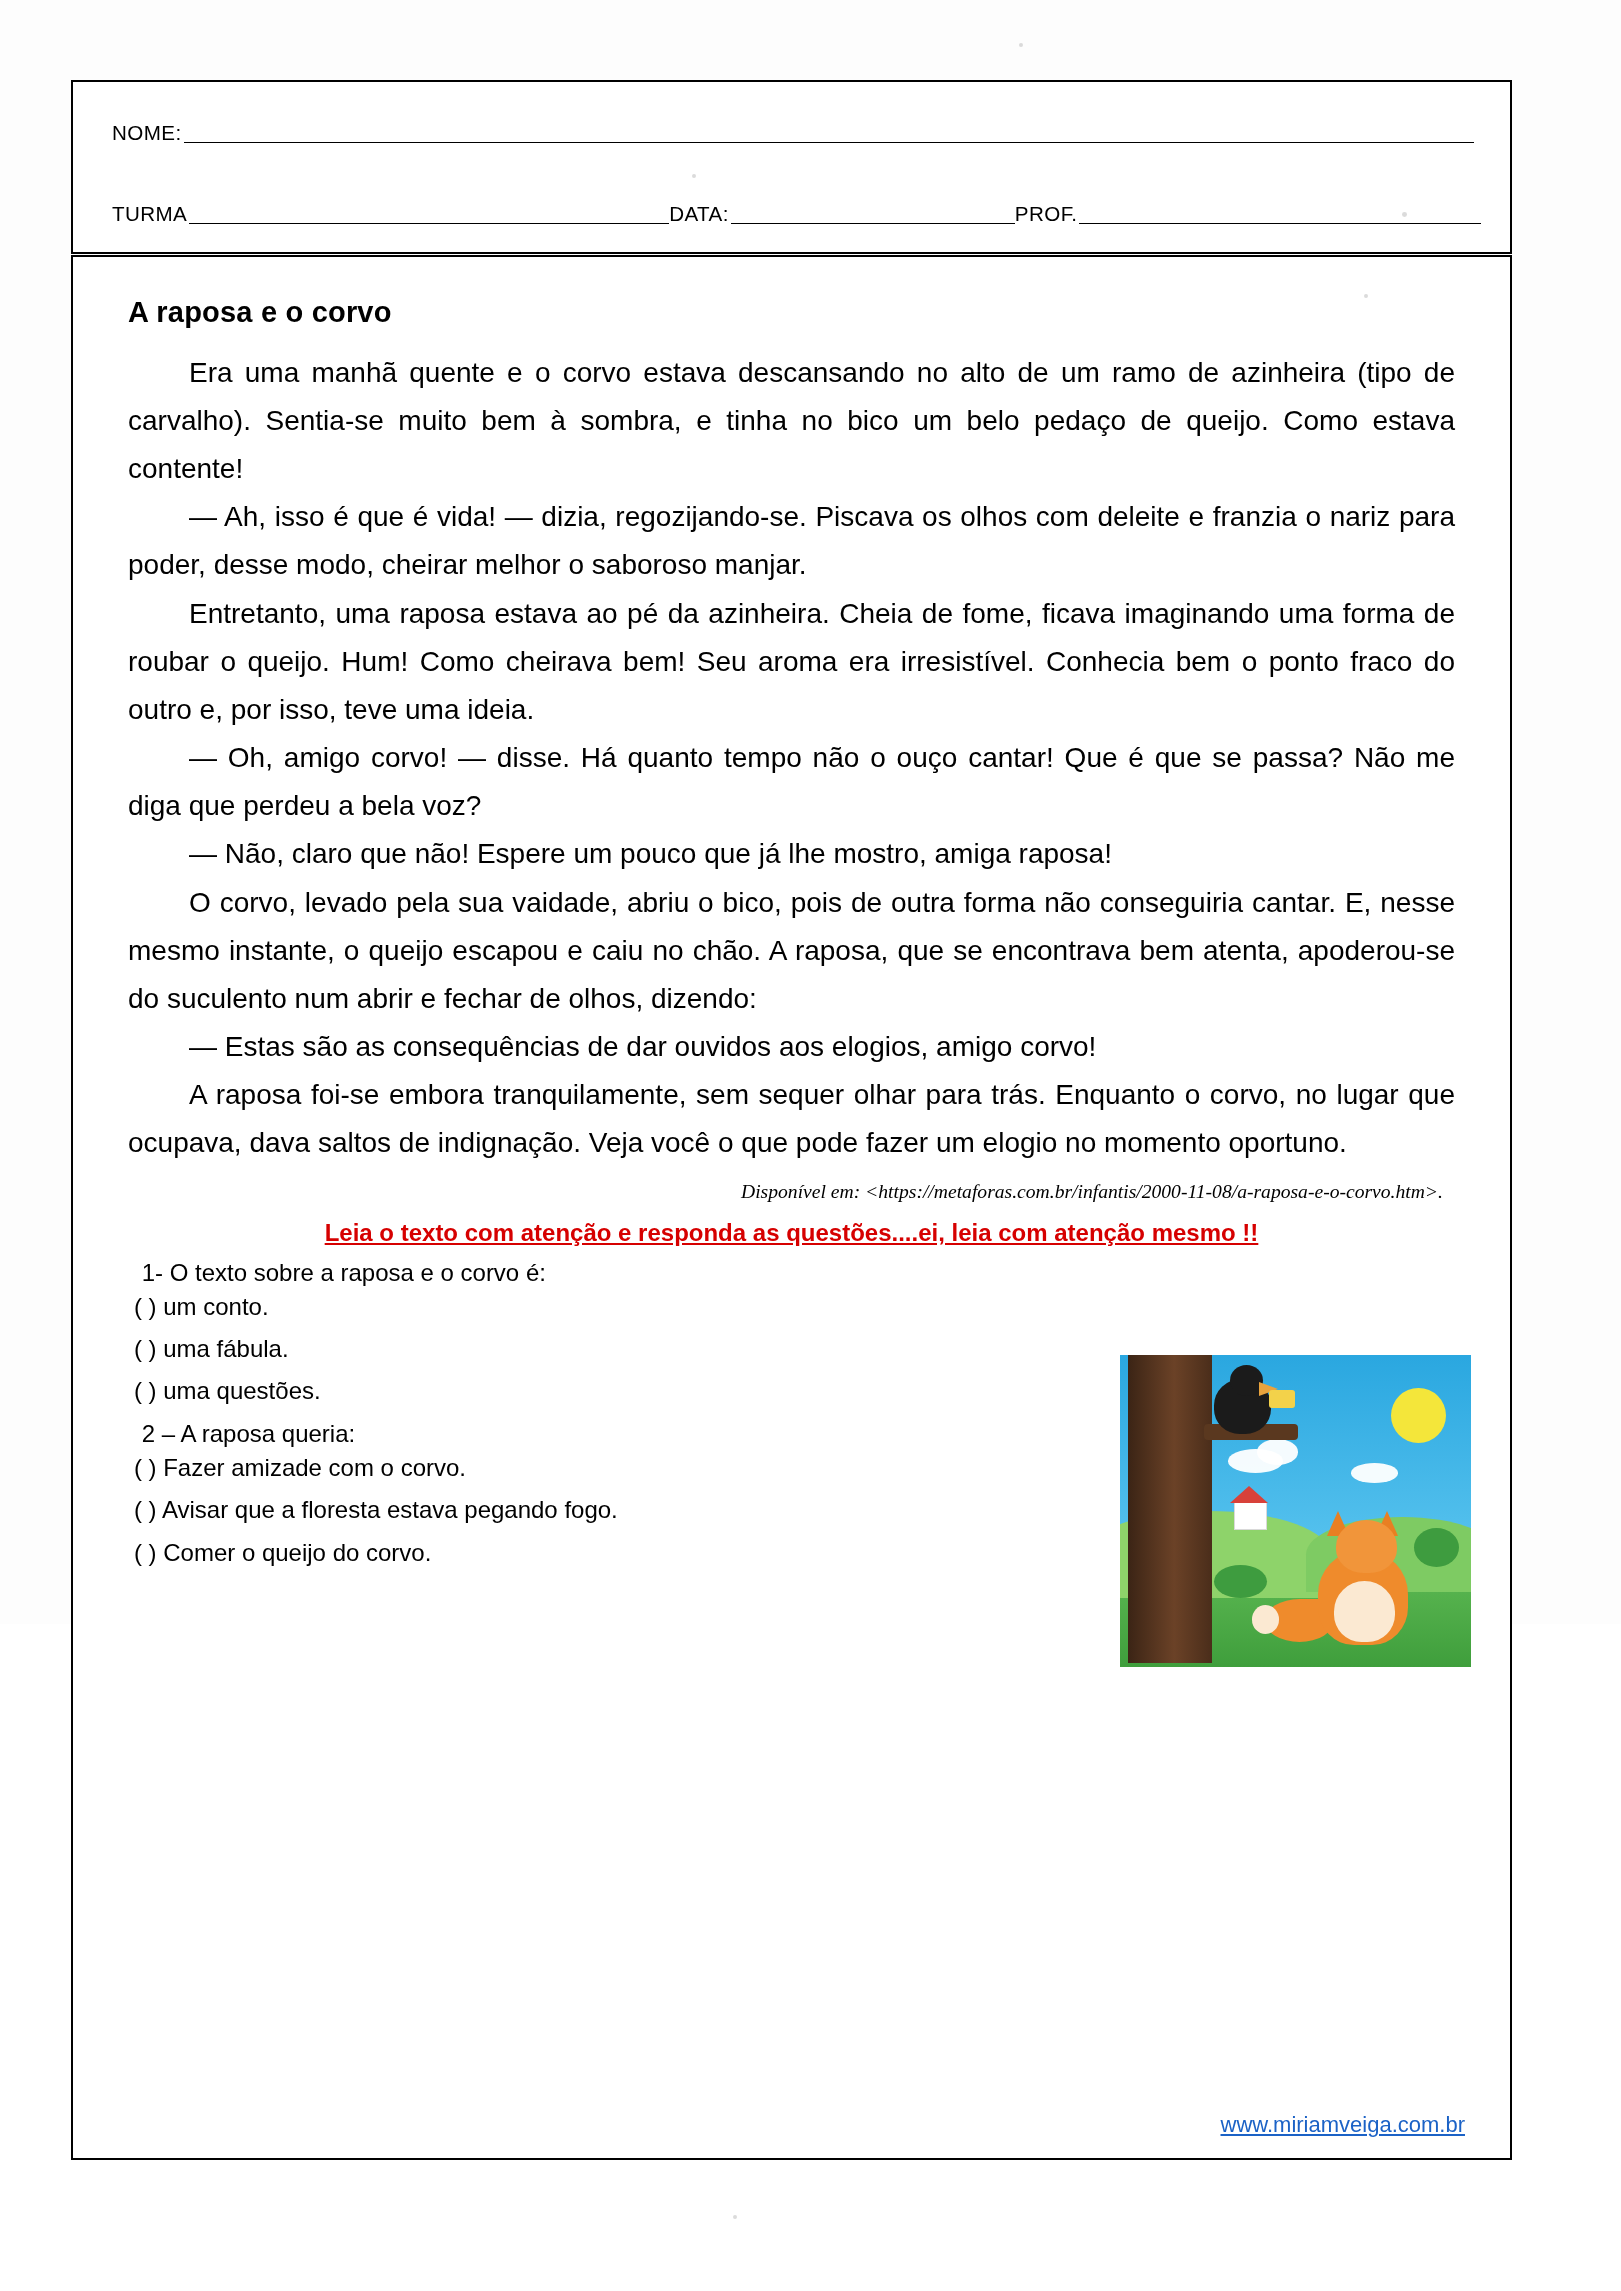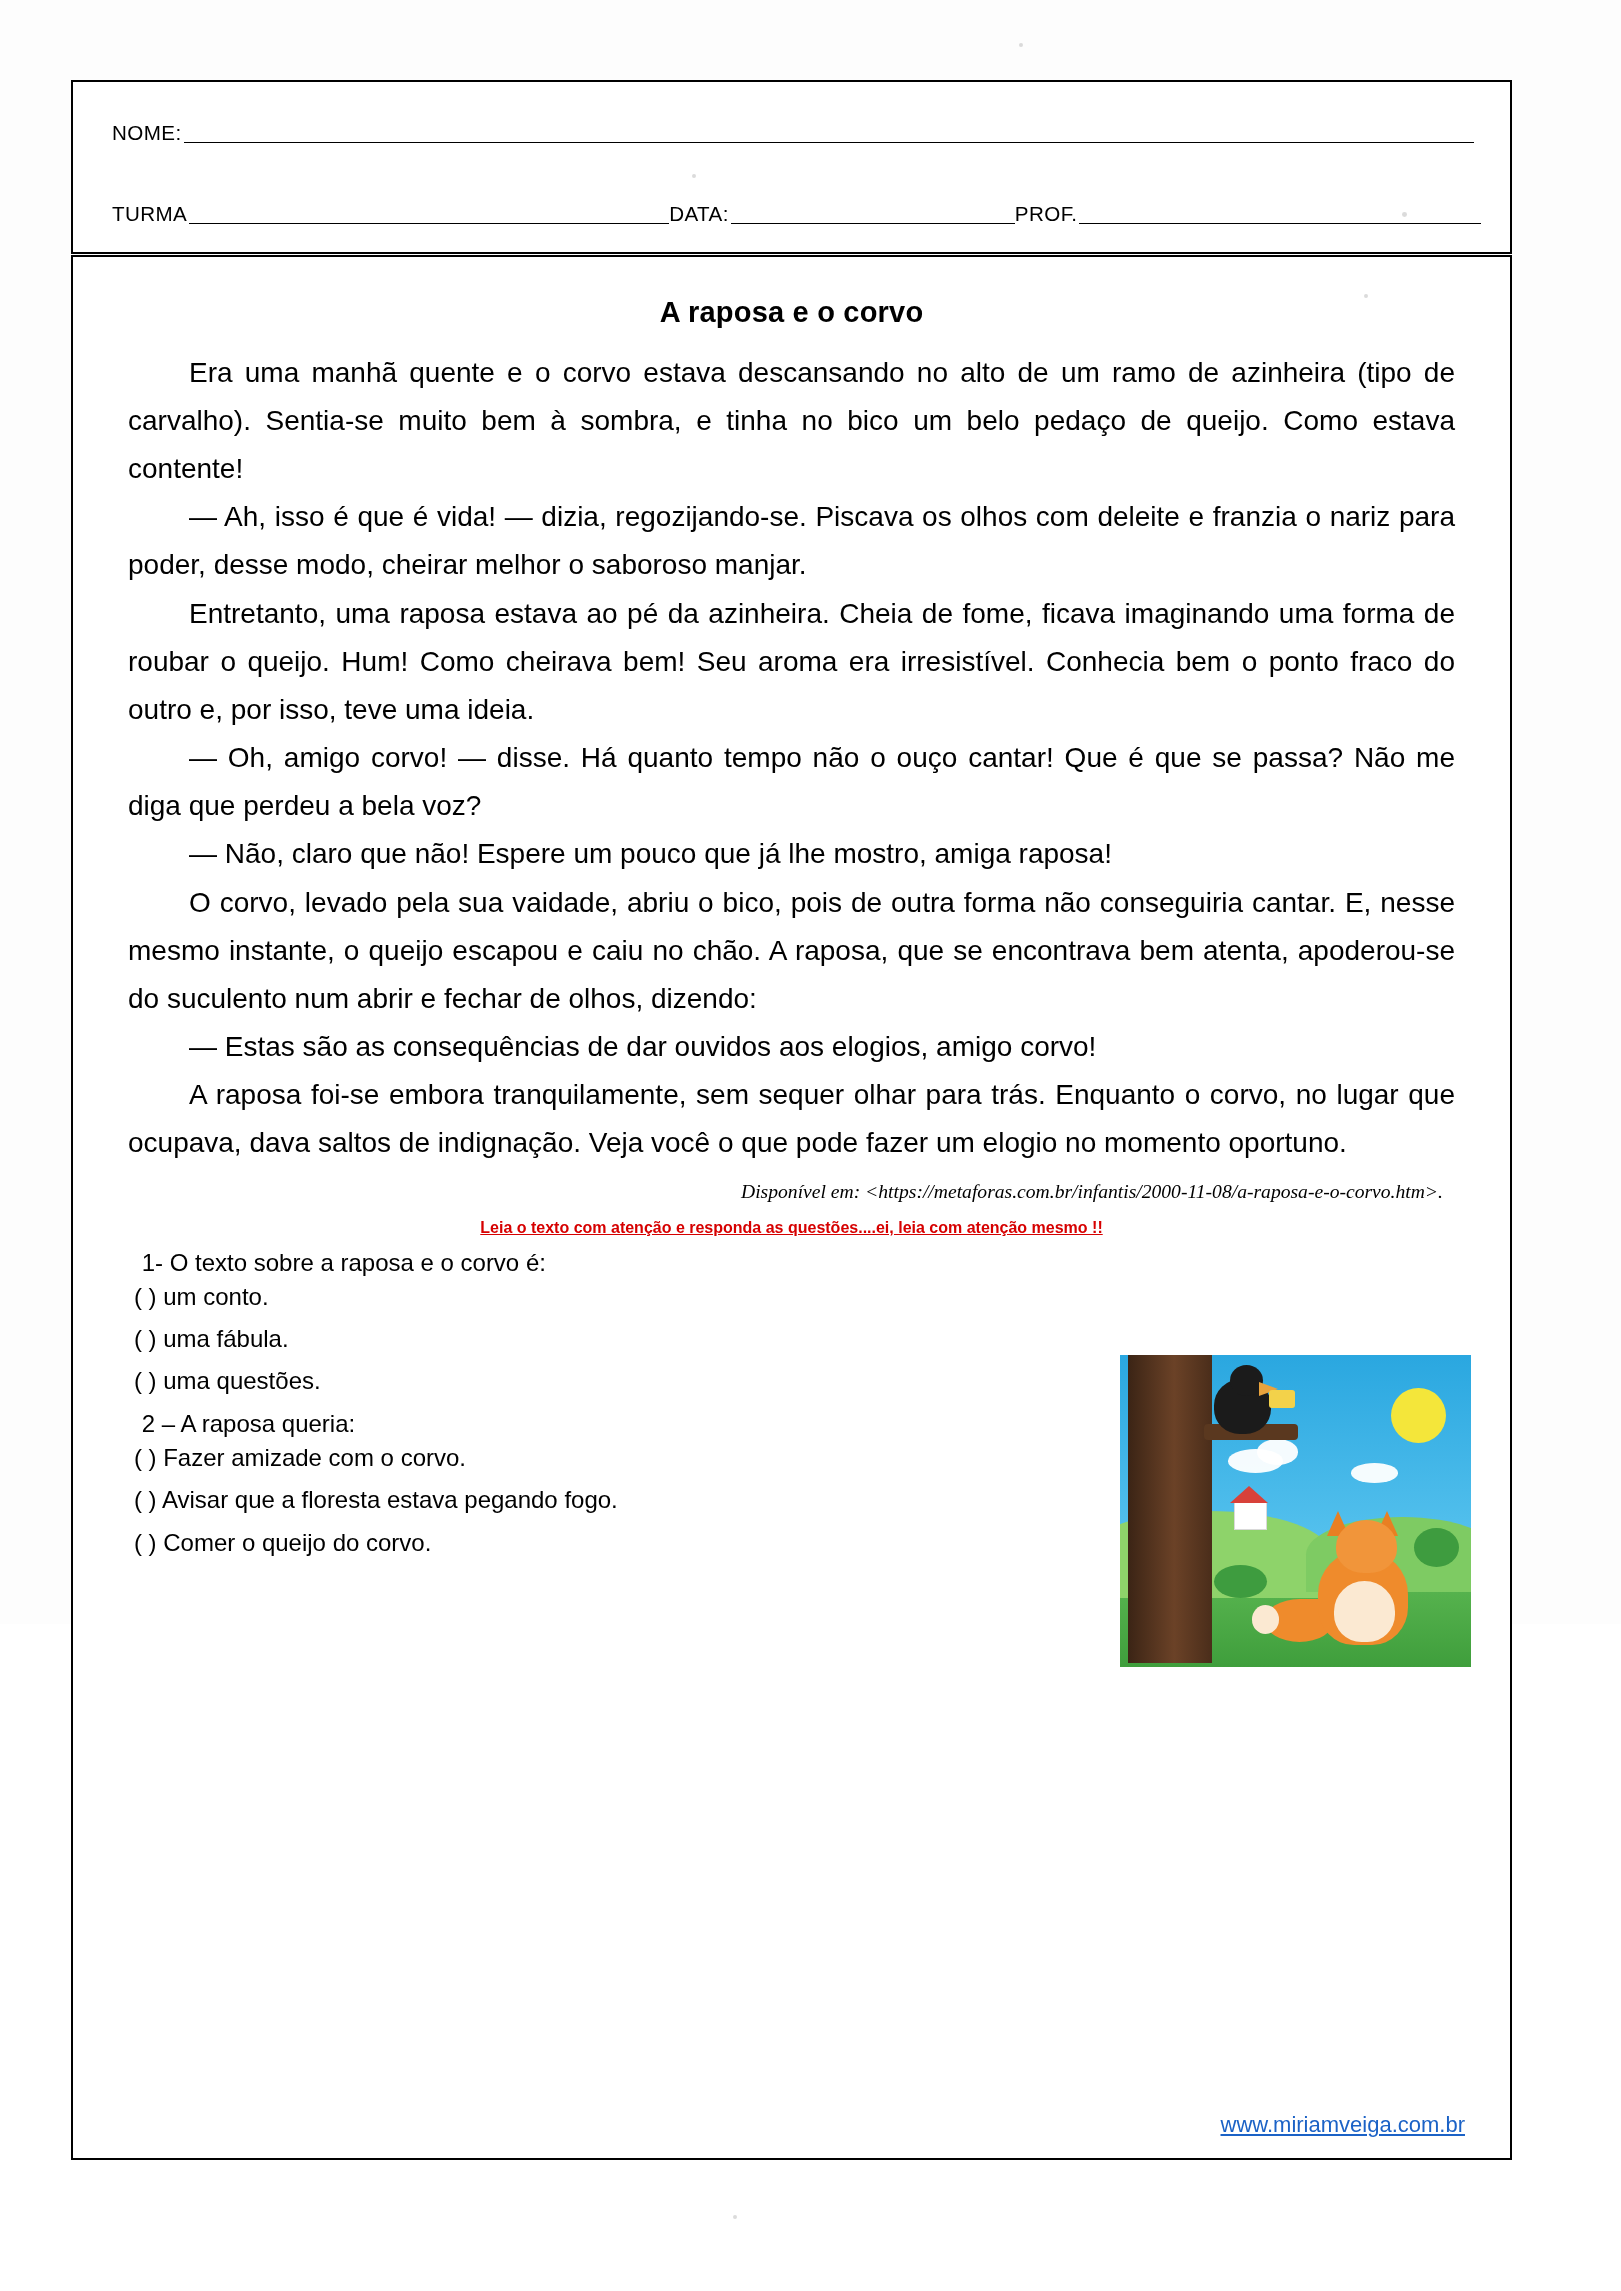--- a/index.html
+++ b/index.html
@@ -64,21 +64,20 @@
     top: 255px;
     width: 1441px;
     height: 1905px;
     border: 2px solid #000;
     box-sizing: border-box;
     background: #fff;
     padding: 25.5px 55px 19.6px 55px;
   }
 
   .title {
-    text-align: center;
     font-size: 29px;
     font-weight: bold;
     margin: 13.7px 0 19.6px 0;
     letter-spacing: 0.2px;
   }
 
   .para {
     font-size: 28px;
     line-height: 1.72;
     text-align: justify;
@@ -92,21 +91,21 @@
     font-style: italic;
     text-align: right;
     margin-top: 13.7px;
     margin-right: 12px;
     font-family: "Liberation Serif", serif;
   }
 
   .instruction {
     color: #d60000;
     font-weight: bold;
-    font-size: 16px;
+    font-size: 24px;
     text-decoration: underline;
     text-align: center;
     margin-top: 15.7px;
     margin-bottom: 11.8px;
   }
 
   .q-head {
     font-size: 24px;
     margin: 7.8px 0 5.9px 13.7px;
   }

